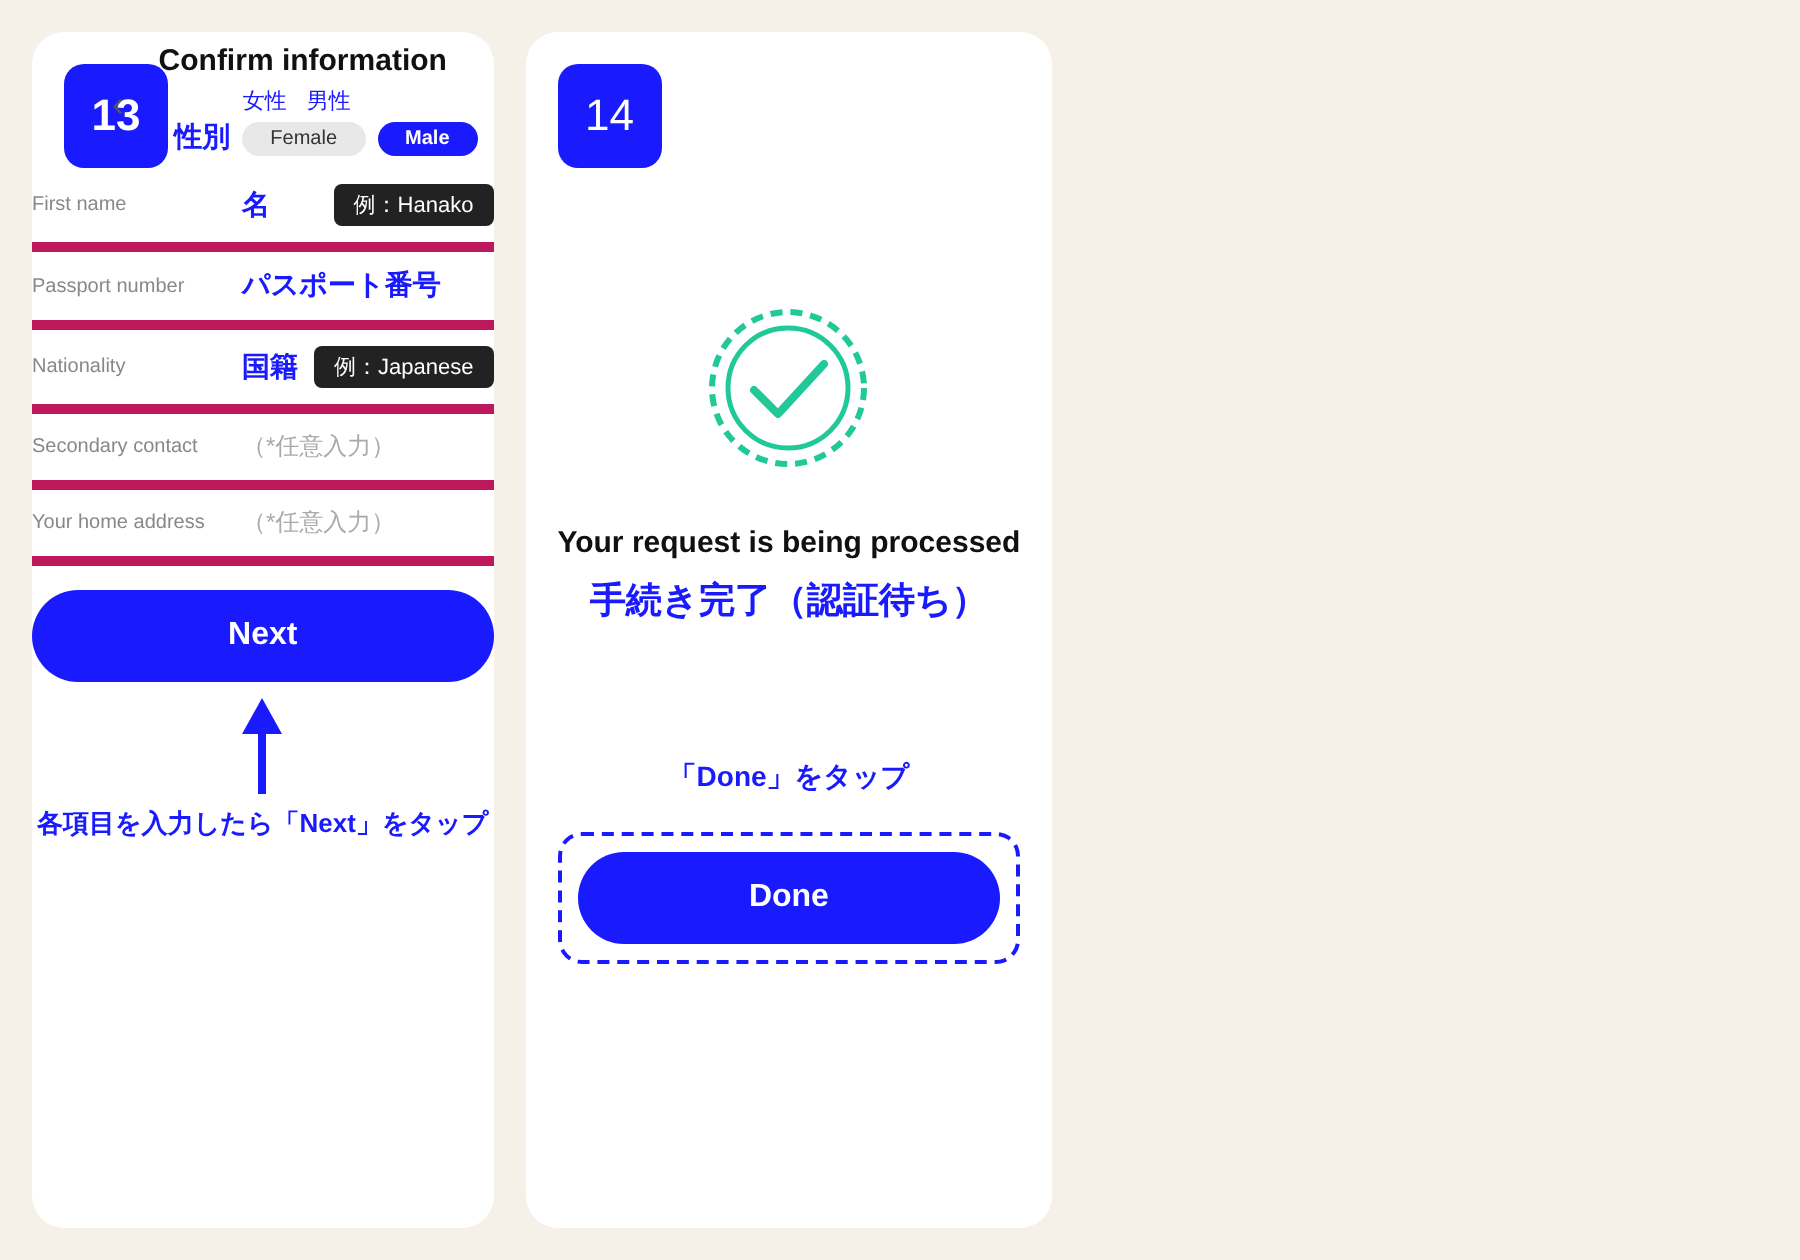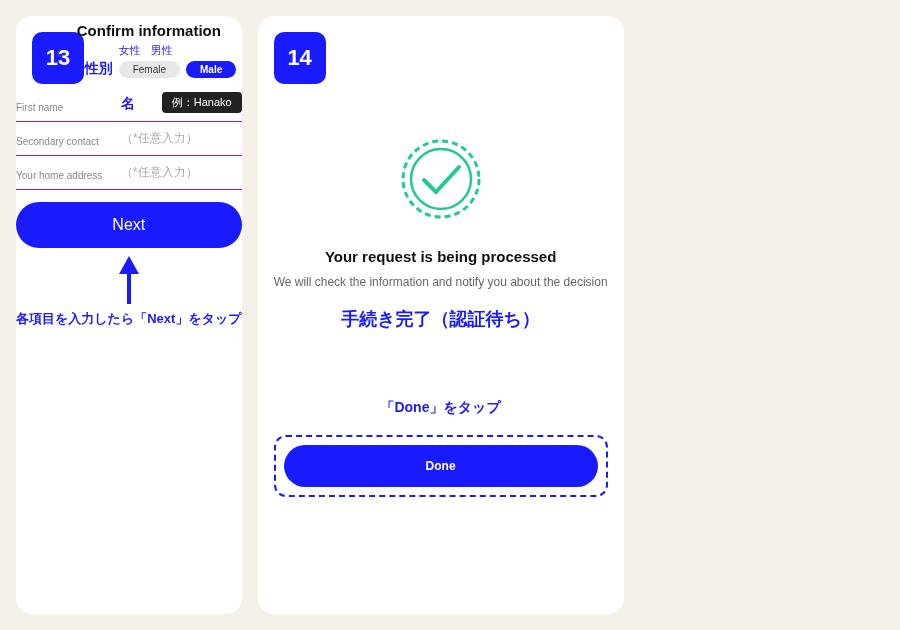--- a/index.html
+++ b/index.html
@@ -87,23 +87,23 @@
     }
 
     .form-fields {
       display: flex;
       flex-direction: column;
       gap: 0;
     }
 
     .field-row {
       display: flex;
-      align-items: flex-end;
+      align-items: center;
       padding: 8px 0;
-      border-bottom: 1px solid #be185d;
+      border-bottom: 5px solid #be185d;
     }
 
     .field-label-en {
       font-size: 10px;
       color: #888;
       width: 105px;
       flex-shrink: 0;
     }
 
     .field-label-jp {
@@ -123,21 +123,21 @@
       font-size: 11px;
     }
 
     .next-btn {
       background: #1a1aff;
       color: white;
       border: none;
       border-radius: 30px;
       padding: 14px;
       font-size: 16px;
-      font-weight: 400;
+      font-weight: 700;
       cursor: pointer;
       margin-top: 12px;
       width: 100%;
     }
 
     .arrow-container {
       display: flex;
       flex-direction: column;
       align-items: center;
       margin-top: 8px;
@@ -182,21 +182,21 @@
     .right-step-badge {
       width: 52px;
       height: 52px;
       background-color: #1a1aff;
       border-radius: 10px;
       display: flex;
       align-items: center;
       justify-content: center;
       color: white;
       font-size: 22px;
-      font-weight: 700;
+      font-weight: 400;
       position: absolute;
       top: 16px;
       left: 16px;
     }
 
     .check-circle {
       width: 90px;
       height: 90px;
       margin-bottom: 24px;
     }
@@ -239,21 +239,21 @@
       padding: 8px;
       width: 100%;
     }
 
     .done-btn {
       background: #1a1aff;
       color: white;
       border: none;
       border-radius: 30px;
       padding: 14px;
-      font-size: 12px;
+      font-size: 16px;
       font-weight: 700;
       cursor: pointer;
       width: 100%;
     }
   </style>
 </head>
 <body>
 
 <div class="left-panel">
   <div class="left-step-badge">13</div>
@@ -277,21 +277,30 @@
 
   <div class="form-fields">
 
     <div class="field-row">
       <span class="field-label-en">First name</span>
       <span class="field-label-jp">名</span>
       <span class="field-value">例：Hanako</span>
     </div>
 
 
-
+    <div class="field-row">
+      <span class="field-label-en">Passport number</span>
+      <span style="font-size:14px; font-weight:700; color:#1a1aff;">パスポート番号</span>
+    </div>
+
+    <div class="field-row">
+      <span class="field-label-en">Nationality</span>
+      <span class="field-label-jp">国籍</span>
+      <span class="field-value">例：Japanese</span>
+    </div>
 
 
     <div class="field-row">
       <span class="field-label-en">Secondary contact</span>
       <span style="font-size:12px; color:#aaa;">（*任意入力）</span>
     </div>
 
     <div class="field-row">
       <span class="field-label-en">Your home address</span>
       <span style="font-size:12px; color:#aaa;">（*任意入力）</span>
@@ -311,21 +320,19 @@
 <div class="right-panel">
   <div class="right-step-badge">14</div>
 
   <svg class="check-circle" viewBox="0 0 90 90" fill="none" xmlns="http://www.w3.org/2000/svg">
     <circle cx="45" cy="45" r="38" stroke="#20c997" stroke-width="3" stroke-dasharray="6 4" fill="none"></circle>
     <circle cx="45" cy="45" r="30" stroke="#20c997" stroke-width="2.5" fill="none"></circle>
     <polyline points="28,46 40,58 63,33" stroke="#20c997" stroke-width="4" stroke-linecap="round" stroke-linejoin="round" fill="none"></polyline>
   </svg>
 
   <div class="processing-title">Your request is being processed</div>
-  <div class="processing-desc">We will check the information and
-notify you about the decision</div>
   <div class="completion-text">手続き完了（認証待ち）</div>
 
   <div class="done-instruction">「Done」をタップ</div>
   <div class="done-btn-wrapper">
     <button class="done-btn">Done</button>
   </div>
 </div>
 
 </body></html>

